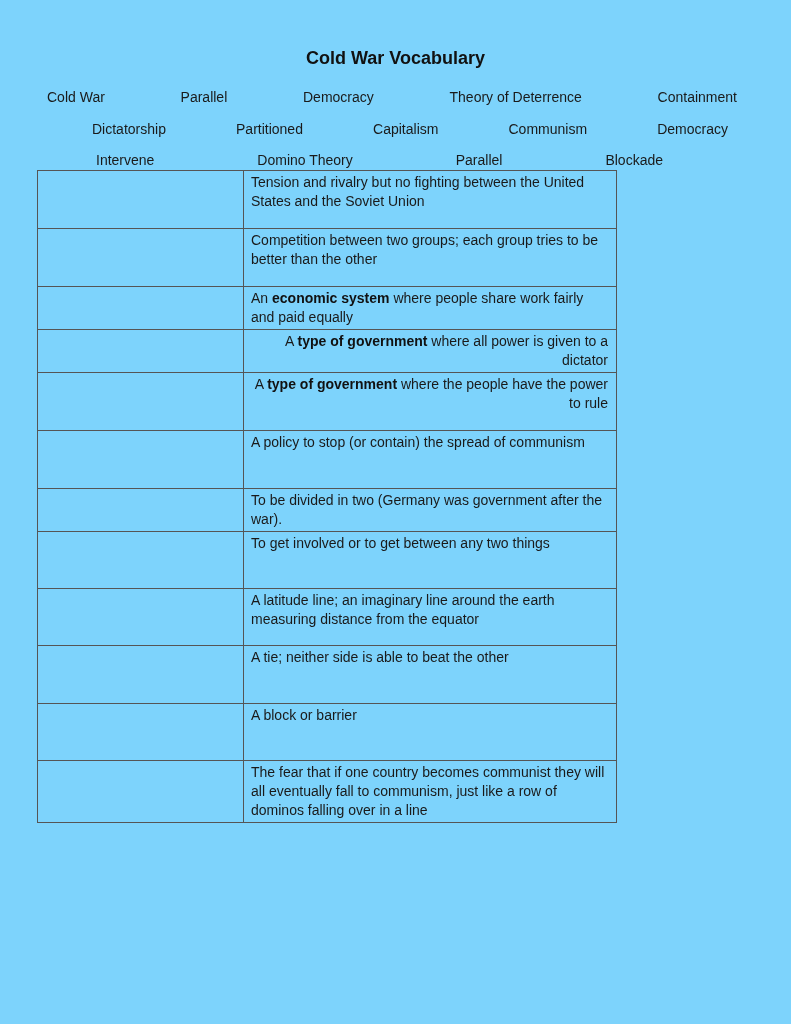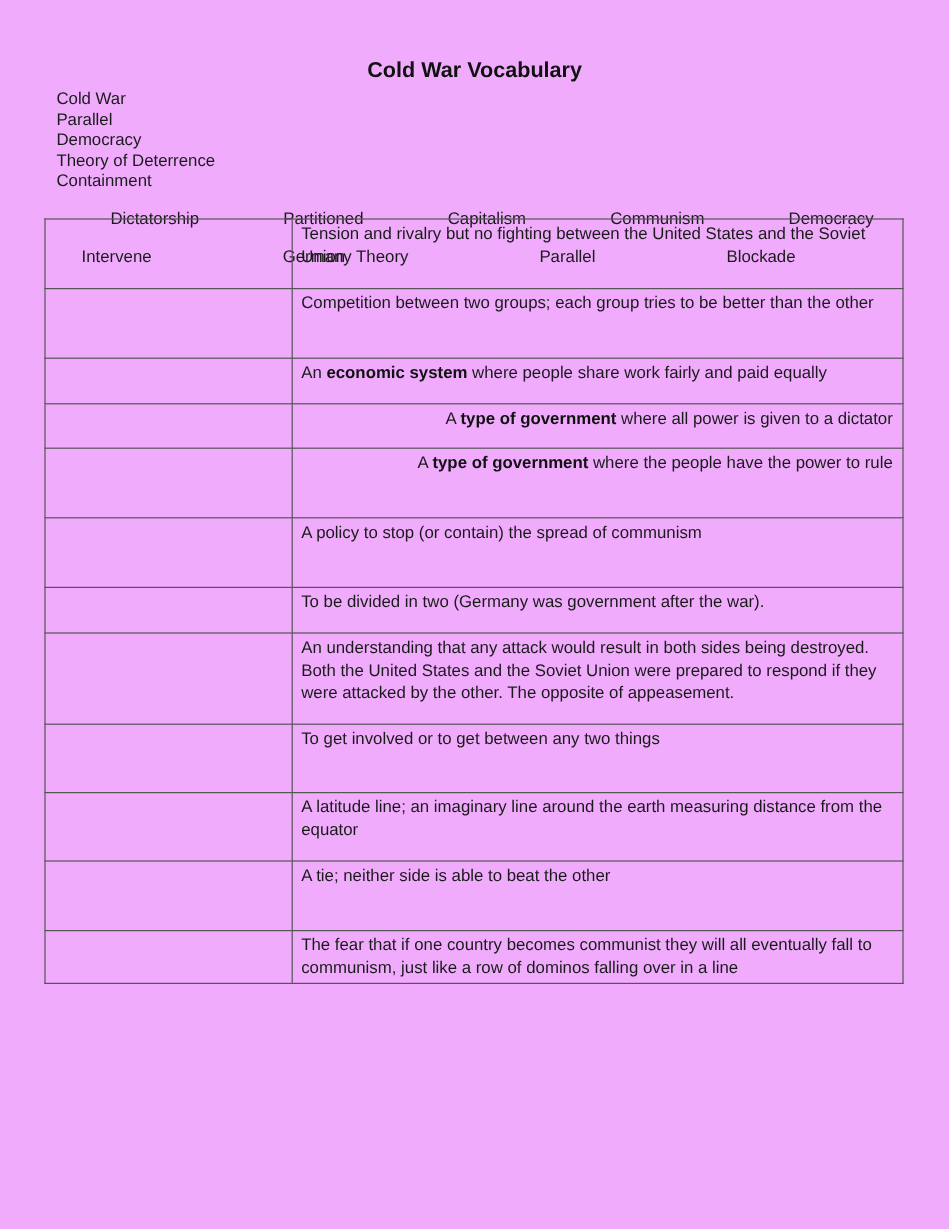--- a/index.html
+++ b/index.html
@@ -1,20 +1,20 @@
 <!DOCTYPE html>
 <html><head>
 <meta charset="utf-8">
 <style>
   html, body { margin: 0; padding: 0; background: #ffffff; }
   .page {
     position: relative;
     width: 791px;
     height: 1024px;
-    background: #f0abfc;
+    background: #7dd3fc;
     color: #1a1a1a;
     font-family: "Liberation Sans", sans-serif;
     overflow: hidden;
   }
   .doc-title {
     margin: 0;
     padding-top: 47px;
     text-align: center;
     font-size: 18px;
     line-height: 22px;
@@ -22,28 +22,28 @@
     color: #111111;
   }
   .word-bank { width: 100%; }
   .wb-row {
     display: flex;
     justify-content: space-between;
     font-size: 14px;
     line-height: 17px;
     white-space: nowrap;
   }
-  .wb-row-1 { margin-top: 5px;  padding: 0 54px 0 47px; flex-direction: column; }
+  .wb-row-1 { margin-top: 20px;  padding: 0 54px 0 47px; }
   .wb-row-2 { margin-top: 15px; padding: 0 63px 0 92px; align-items: center; }
-  .wb-row-3 { margin-top: 14px; padding: 0 128px 0 68px; }
+  .wb-row-3 { margin-top: 14px; padding: 0 128px 0 96px; }
   .vocab-table {
     position: absolute;
     left: 37px;
-    top: 182px;
-    width: 716px;
+    top: 170px;
+    width: 580px;
     border-collapse: collapse;
     table-layout: fixed;
     font-size: 14px;
   }
   .vocab-table td {
     border: 1px solid #555555;
     vertical-align: top;
     padding: 2px 8px 2px 7px;
     line-height: 19px;
     box-sizing: border-box;
@@ -67,21 +67,21 @@
       </div>
       <div class="wb-row wb-row-2">
         <span class="wb-word">Dictatorship</span>
         <span class="wb-word">Partitioned</span>
         <span class="wb-word">Capitalism</span>
         <span class="wb-word">Communism</span>
         <span class="wb-word">Democracy</span>
       </div>
       <div class="wb-row wb-row-3">
         <span class="wb-word">Intervene</span>
-        <span class="wb-word">Germany Theory</span>
+        <span class="wb-word">Domino Theory</span>
         <span class="wb-word">Parallel</span>
         <span class="wb-word">Blockade</span>
       </div>
     </div>
   <table class="vocab-table">
     <tbody>
         <tr style="height: 58px;">
           <td class="term-cell"></td>
           <td class="def-cell"><span>Tension and rivalry but no fighting between the United States and the Soviet Union</span></td>
         </tr>
@@ -102,35 +102,35 @@
           <td class="def-cell"><span>A </span><b>type of government</b><span> where the people have the power to rule</span></td>
         </tr>
         <tr style="height: 58px;">
           <td class="term-cell"></td>
           <td class="def-cell"><span>A policy to stop (or contain) the spread of communism</span></td>
         </tr>
         <tr style="height: 38px;">
           <td class="term-cell"></td>
           <td class="def-cell"><span>To be divided in two (Germany was government after the war).</span></td>
         </tr>
-        <tr style="height: 76px;">
-          <td class="term-cell"></td>
-          <td class="def-cell"><span>An understanding that any attack would result in both sides being destroyed. Both the United States and the Soviet Union were prepared to respond if they were attacked by the other. The opposite of appeasement.</span></td>
-        </tr>
         <tr style="height: 57px;">
           <td class="term-cell"></td>
           <td class="def-cell"><span>To get involved or to get between any two things</span></td>
         </tr>
         <tr style="height: 57px;">
           <td class="term-cell"></td>
           <td class="def-cell"><span>A latitude line; an imaginary line around the earth measuring distance from the equator</span></td>
         </tr>
         <tr style="height: 58px;">
           <td class="term-cell"></td>
           <td class="def-cell"><span>A tie; neither side is able to beat the other</span></td>
         </tr>
+        <tr style="height: 57px;">
+          <td class="term-cell"></td>
+          <td class="def-cell"><span>A block or barrier</span></td>
+        </tr>
         <tr style="height: 44px;">
           <td class="term-cell"></td>
           <td class="def-cell"><span>The fear that if one country becomes communist they will all eventually fall to communism, just like a row of dominos falling over in a line</span></td>
         </tr>
       </tbody>
   </table>
 </div>
 
 </body></html>

